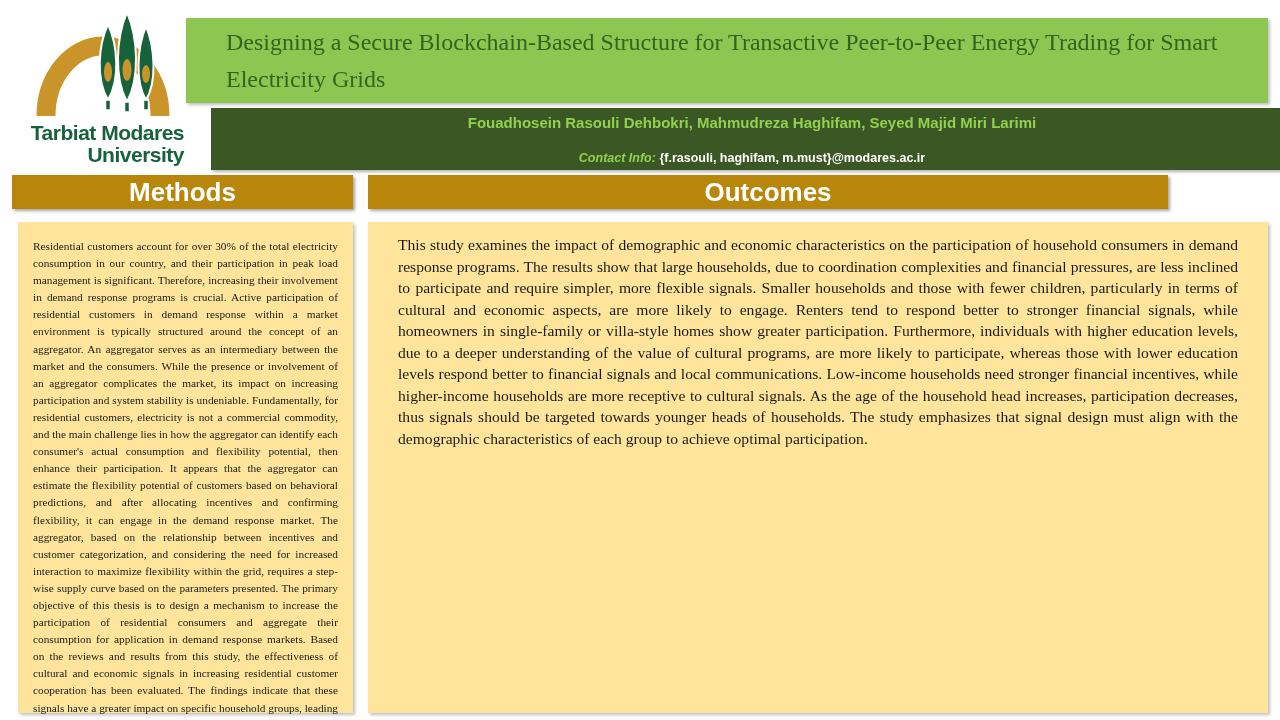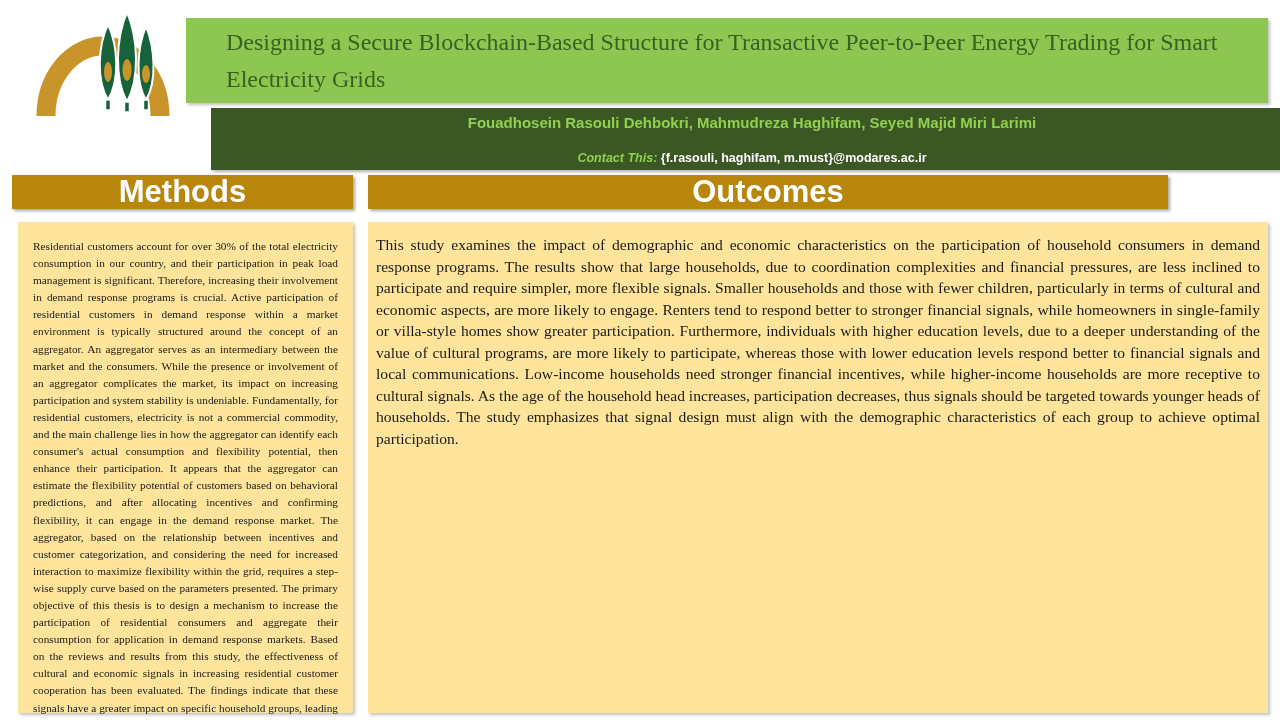--- a/index.html
+++ b/index.html
@@ -33,29 +33,29 @@
     align-items:center;justify-content:center;gap:20px;
     box-shadow:2px 2px 3px rgba(0,0,0,0.3);margin-left:25px;}
   .authors-names{color:var(--authors-text);font-weight:bold;font-size:15px;}
   .contact-line{font-size:12.5px;color:var(--white);font-weight:bold;}
   .contact-line .lbl{color:var(--authors-text);font-style:italic;font-weight:bold;}
 
   
   .sec-header{position:absolute;height:34px;background:var(--section-header);
     display:flex;align-items:center;justify-content:center;
     box-shadow:2px 2px 3px rgba(0,0,0,0.35);}
-  .sec-header span{color:var(--white);font-weight:bold;font-size:31px;}
+  .sec-header span{color:var(--white);font-weight:bold;font-size:26px;}
   .methods-header{left:12px;top:175px;width:341px;}
   .outcomes-header{left:368px;top:175px;width:800px;}
 
   
   .body-box{position:absolute;top:222px;background:var(--body-box);
     box-shadow:2px 2px 3px rgba(0,0,0,0.25);}
   .methods-box{left:18px;width:335px;height:491px;padding:16px 15px;}
-  .outcomes-box{left:368px;width:900px;height:491px;padding:12px 8px;}
+  .outcomes-box{left:368px;width:900px;height:491px;padding:12px 30px;}
   .methods-box p{font-family:"Liberation Serif",serif;font-size:11.3px;
     line-height:17.1px;text-align:justify;color:var(--body-text);}
   .outcomes-box p{font-family:"Liberation Serif",serif;font-size:15.6px;
     line-height:21.5px;text-align:justify;color:var(--body-text);}
 </style>
 </head>
 <body>
 
 <div class="stage">
 
@@ -75,30 +75,34 @@
         <ellipse cx="93" cy="64" rx="4.5" ry="11" fill="#C9952B"></ellipse>
         <rect x="90.5" y="96" width="5" height="10" fill="#17623B" stroke="#FFFFFF" stroke-width="1.5"></rect>
       </g>
 
       <g>
         <path d="M112 20 C103 42 101 76 112 94 C123 76 121 42 112 20 Z" fill="#17623B" stroke="#FFFFFF" stroke-width="2"></path>
         <ellipse cx="112" cy="68" rx="4" ry="9" fill="#C9952B"></ellipse>
         <rect x="109.5" y="94" width="5" height="10" fill="#17623B" stroke="#FFFFFF" stroke-width="1.5"></rect>
       </g>
     </svg>
+    <div class="logo-text">
+      <div>Tarbiat Modares</div>
+      <div>University</div>
+    </div>
   </div>
 
   <div class="title-bar">
     <h1>Designing a Secure Blockchain-Based Structure for Transactive Peer-to-Peer Energy Trading for Smart Electricity Grids</h1>
   </div>
 
   <div class="authors-bar">
     <div class="authors-names">Fouadhosein Rasouli Dehbokri, Mahmudreza Haghifam, Seyed Majid Miri Larimi</div>
     <div class="contact-line">
-      <span class="lbl">Contact This:</span>
+      <span class="lbl">Contact Info:</span>
       <span>{f.rasouli, haghifam, m.must}@modares.ac.ir</span>
     </div>
   </div>
 
   <div class="sec-header methods-header">
     <span>Methods</span>
   </div>
   <div class="body-box methods-box">
     <p>Residential customers account for over 30% of the total electricity consumption in our country, and their participation in peak load management is significant. Therefore, increasing their involvement in demand response programs is crucial. Active participation of residential customers in demand response within a market environment is typically structured around the concept of an aggregator. An aggregator serves as an intermediary between the market and the consumers. While the presence or involvement of an aggregator complicates the market, its impact on increasing participation and system stability is undeniable. Fundamentally, for residential customers, electricity is not a commercial commodity, and the main challenge lies in how the aggregator can identify each consumer's actual consumption and flexibility potential, then enhance their participation. It appears that the aggregator can estimate the flexibility potential of customers based on behavioral predictions, and after allocating incentives and confirming flexibility, it can engage in the demand response market. The aggregator, based on the relationship between incentives and customer categorization, and considering the need for increased interaction to maximize flexibility within the grid, requires a step-wise supply curve based on the parameters presented. The primary objective of this thesis is to design a mechanism to increase the participation of residential consumers and aggregate their consumption for application in demand response markets. Based on the reviews and results from this study, the effectiveness of cultural and economic signals in increasing residential customer cooperation has been evaluated. The findings indicate that these signals have a greater impact on specific household groups, leading to increased cooperation. Finally, the demand response potential of consumers and their proposed prices for participation in demand response programs have been calculated and analyzed. Numerical studies have been conducted on residential customers in Iran.</p>
   </div>

